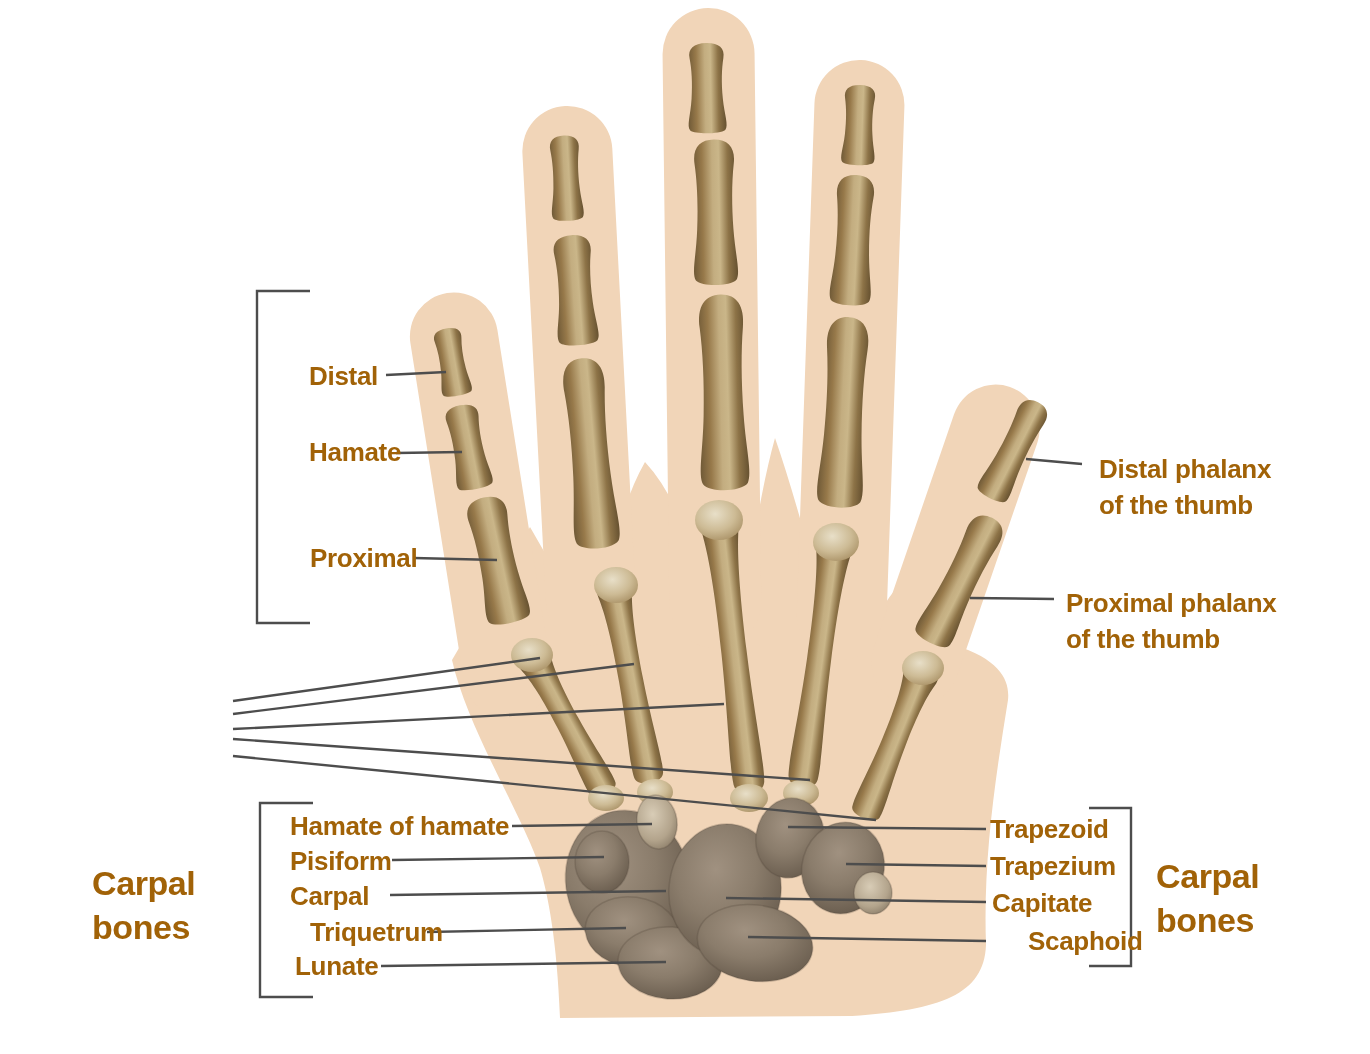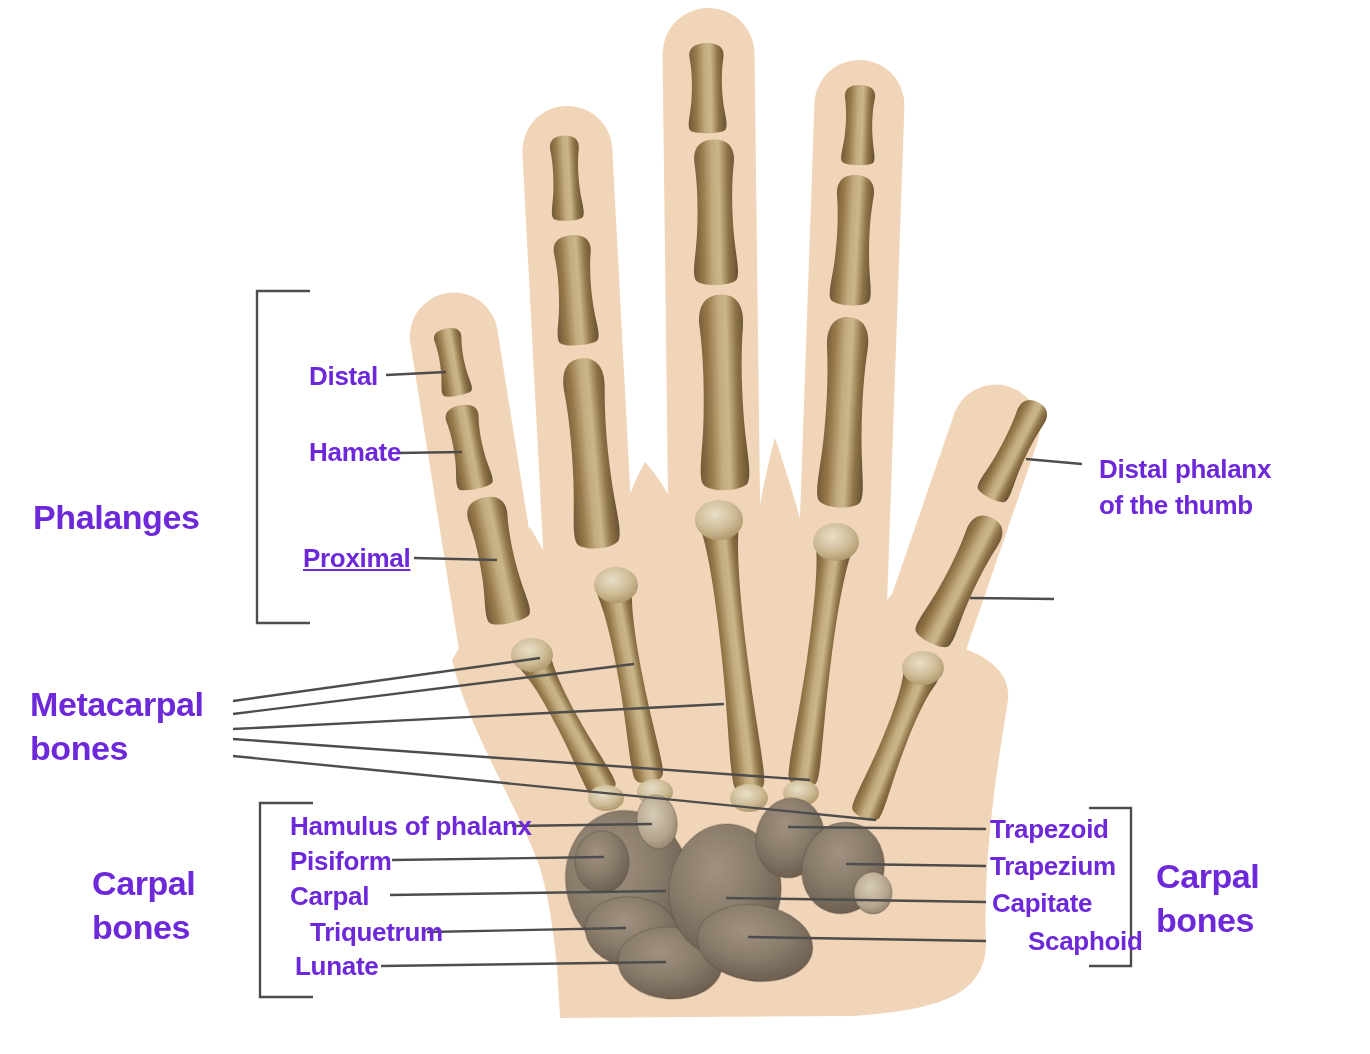--- a/index.html
+++ b/index.html
@@ -8,21 +8,21 @@
     width:1370px;height:1054px;
     background:#ffffff;
     overflow:hidden;
     font-family:"Liberation Sans", sans-serif;
     color:#262626;
   }
   .stage svg{position:absolute;left:0;top:0;}
   .lbl{
     position:absolute;
     font-weight:600;
-    color:#6d28d9;
+    color:#a16207;
     white-space:nowrap;
     line-height:1.15;
   }
   .lbl-sm{font-size:26px;letter-spacing:-0.3px;}
   .lbl-lg{font-size:34px;letter-spacing:-0.4px;line-height:1.28;}
   .wrap{white-space:normal;}
   .thumb-lbl{line-height:1.4;}
 </style>
 </head>
 <body>
@@ -172,38 +172,37 @@
       <line x1="1054" y1="599" x2="970" y2="598"></line>
     </g>
 
     <g stroke="#4d4d4d" stroke-width="2.4" fill="none">
       <polyline points="310,291 257,291 257,623 310,623"></polyline>
       <polyline points="313,803 260,803 260,997 313,997"></polyline>
       <polyline points="1089,808 1131,808 1131,966 1089,966"></polyline>
     </g>
   </svg>
 
-  <div class="lbl lbl-lg" style="left:33px;top:496px;">Phalanges</div>
 
   <div class="lbl lbl-sm" style="left:309px;top:362px;">Distal</div>
   <div class="lbl lbl-sm" style="left:309px;top:438px;">Hamate</div>
-  <div class="lbl lbl-sm" style="left:303px;top:544px;text-decoration:underline;">Proximal</div>
-
-  <div class="lbl lbl-lg wrap" style="left:30px;top:683px;width:205px;">Metacarpal bones</div>
+  <div class="lbl lbl-sm" style="left:310px;top:544px;">Proximal</div>
+
 
   <div class="lbl lbl-lg wrap" style="left:92px;top:862px;width:140px;">Carpal bones</div>
 
-  <div class="lbl lbl-sm" style="left:290px;top:812px;">Hamulus of phalanx</div>
+  <div class="lbl lbl-sm" style="left:290px;top:812px;">Hamate of hamate</div>
   <div class="lbl lbl-sm" style="left:290px;top:847px;text-align:center;">Pisiform</div>
   <div class="lbl lbl-sm" style="left:290px;top:882px;">Carpal</div>
   <div class="lbl lbl-sm" style="left:290px;top:918px;margin-left:20px;">Triquetrum</div>
   <div class="lbl lbl-sm" style="left:295px;top:952px;">Lunate</div>
 
   <div class="lbl lbl-sm" style="left:990px;top:815px;">Trapezoid</div>
   <div class="lbl lbl-sm" style="left:990px;top:852px;">Trapezium</div>
   <div class="lbl lbl-sm" style="left:992px;top:889px;">Capitate</div>
   <div class="lbl lbl-sm" style="left:992px;top:927px;margin-left:36px;">Scaphoid</div>
 
   <div class="lbl lbl-lg wrap" style="left:1156px;top:855px;width:140px;">Carpal bones</div>
 
   <div class="lbl lbl-sm wrap thumb-lbl" style="left:1099px;top:451px;width:185px;">Distal phalanx of the thumb</div>
+  <div class="lbl lbl-sm wrap thumb-lbl" style="left:1066px;top:585px;width:215px;">Proximal phalanx of the thumb</div>
 
 </div>
 
 </body></html>

